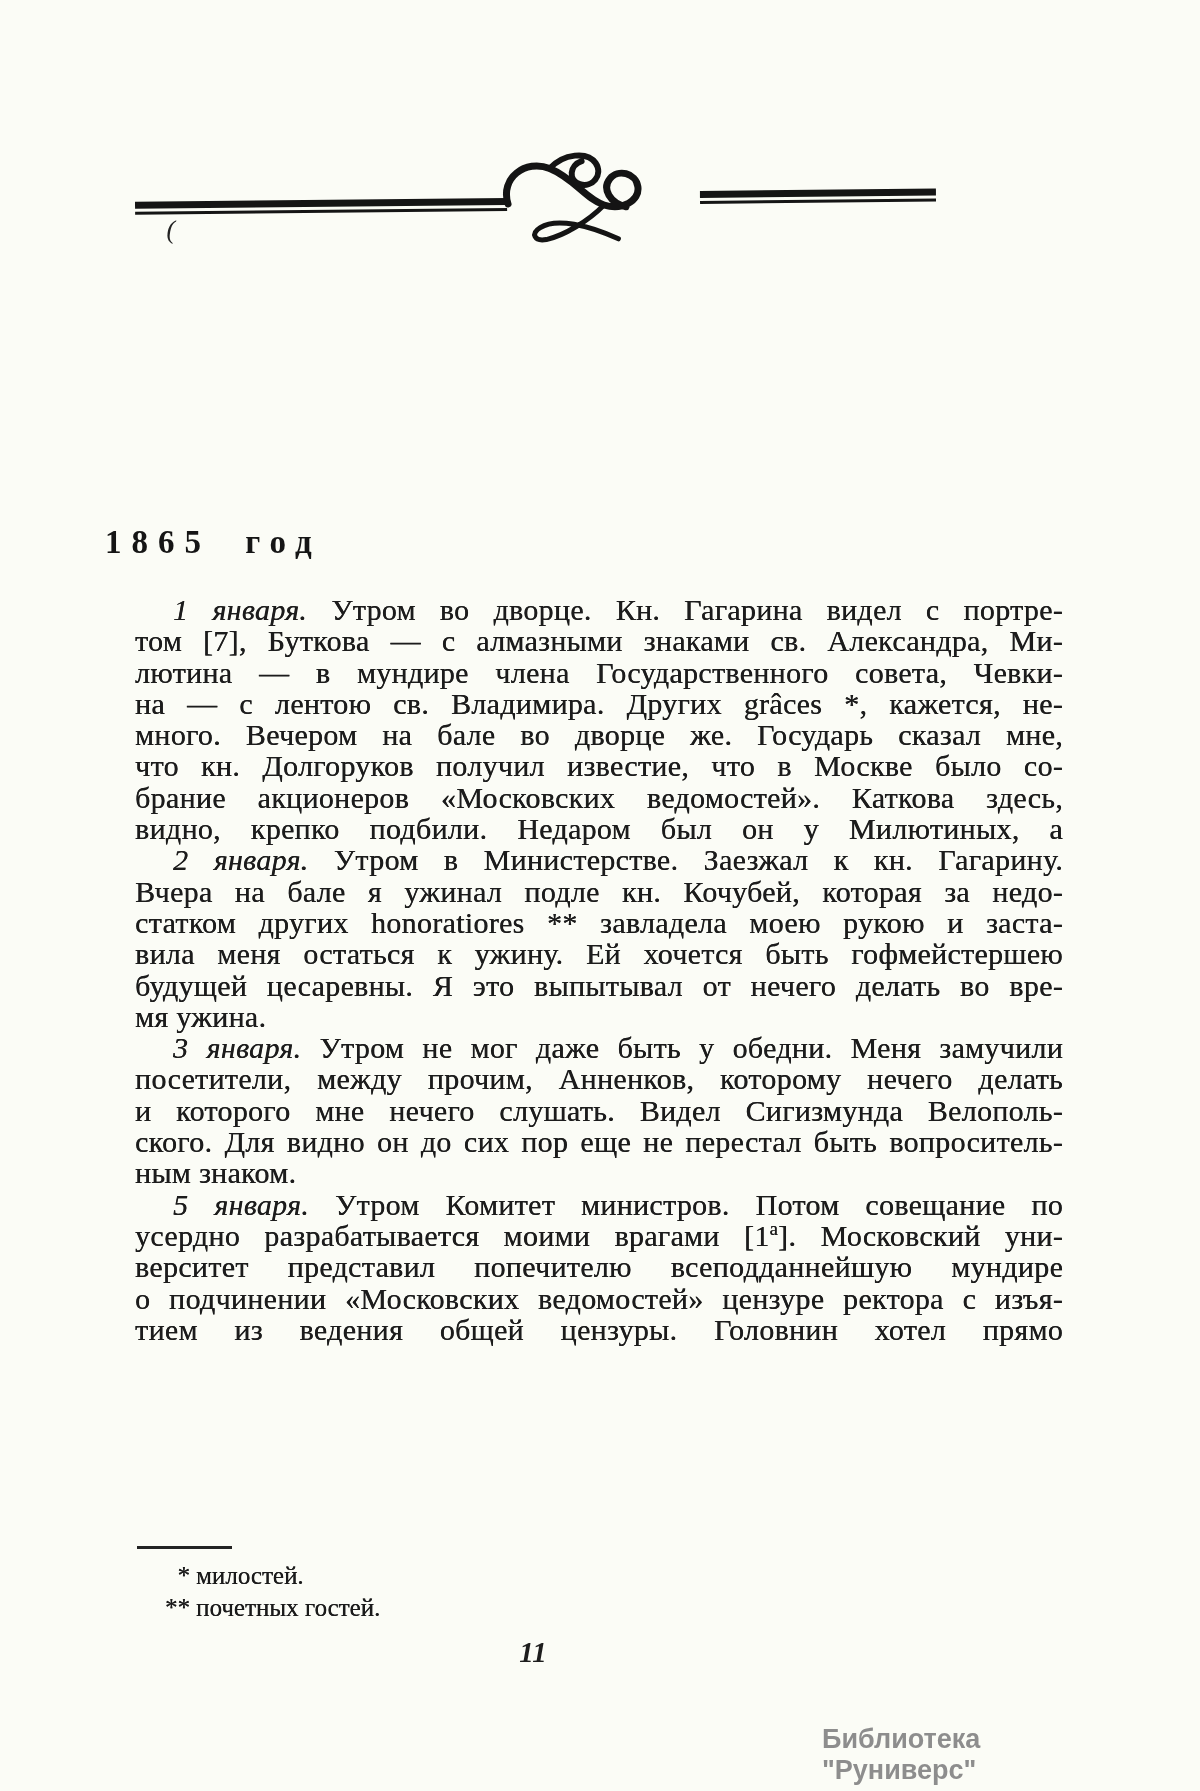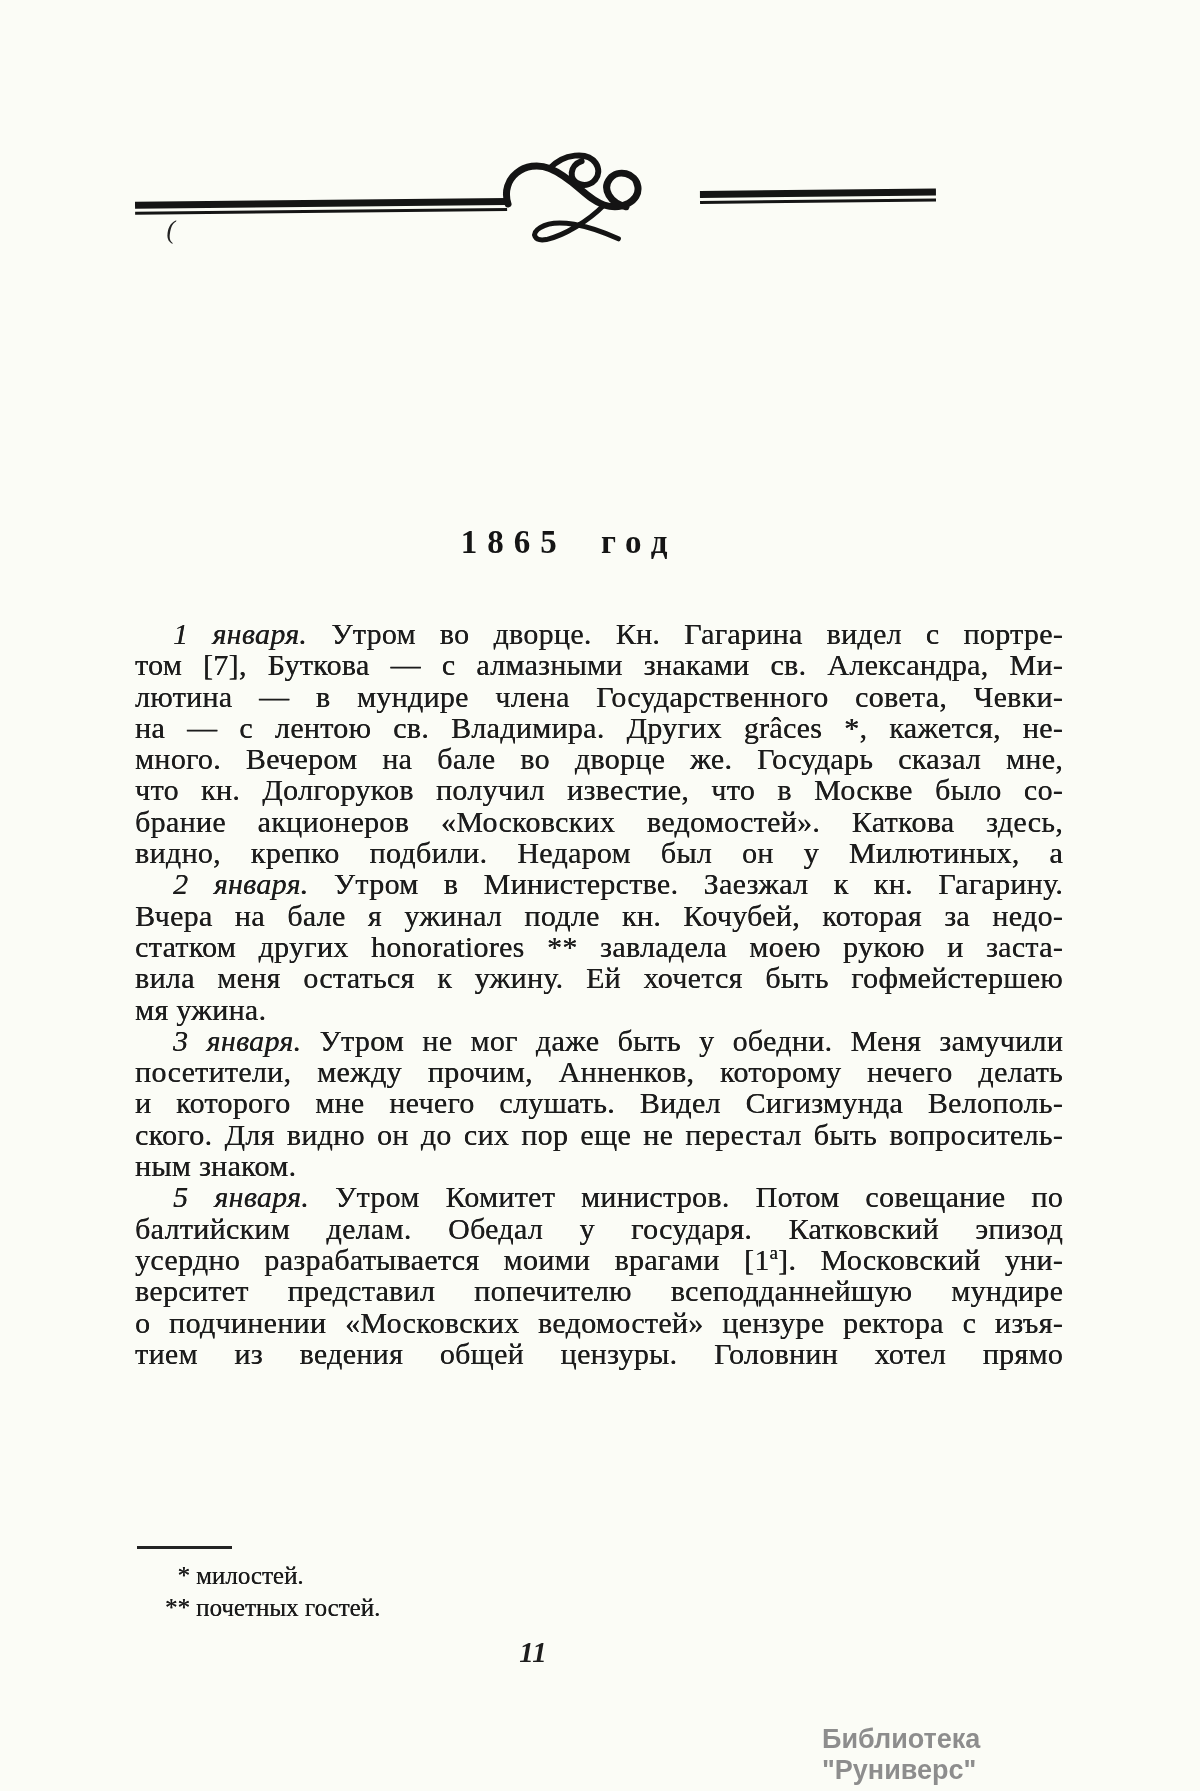--- a/index.html
+++ b/index.html
@@ -22,29 +22,29 @@
   .rule-left{left:135px;top:52px;width:372px;}
   .rule-right{left:700px;top:47px;width:236px;}
   .knot{position:absolute;left:478px;top:0px;width:200px;height:100px;}
   .stray-mark{
     position:absolute;left:166px;top:66px;
     font-style:italic;font-size:26px;color:#222;
   }
   
   .title{
     position:absolute;left:135px;top:524px;width:928px;
-    text-align:center;
+    text-align:left;
     font-size:33px;font-weight:bold;
     letter-spacing:10px;word-spacing:16px;
     transform:translateX(-30px);
     color:#151515;
   }
   
   .text-block{
-    position:absolute;left:135px;top:618px;width:928px;
+    position:absolute;left:135px;top:594px;width:928px;
     font-size:30px;line-height:31.3px;
     letter-spacing:0.3px;
     color:#1c1c1c;
     text-shadow:0.3px 0 0 currentColor;
   }
   .line{text-align:justify;text-align-last:justify;white-space:normal;}
   .line.nojust{text-align-last:left;}
   .line.first{text-indent:38px;}
   .it{font-style:italic;}
   sup{font-size:0.62em;vertical-align:super;line-height:0;}
@@ -106,32 +106,32 @@
       <div class="line"><span>много. Вечером на бале во дворце же. Государь сказал мне,</span></div>
       <div class="line"><span>что кн. Долгоруков получил известие, что в Москве было со-</span></div>
       <div class="line"><span>брание акционеров «Московских ведомостей». Каткова здесь,</span></div>
       <div class="line"><span>видно, крепко подбили. Недаром был он у Милютиных, а</span></div>
     </div>
     <div>
       <div class="line first"><span class="it">2 января.</span><span> Утром в Министерстве. Заезжал к кн. Гагарину.</span></div>
       <div class="line"><span>Вчера на бале я ужинал подле кн. Кочубей, которая за недо-</span></div>
       <div class="line"><span>статком других honoratiores ** завладела моею рукою и заста-</span></div>
       <div class="line"><span>вила меня остаться к ужину. Ей хочется быть гофмейстершею</span></div>
+      <div class="line"><span>будущей цесаревны. Я это выпытывал от нечего делать во вре-</span></div>
       <div class="line nojust"><span>мя ужина.</span></div>
     </div>
     <div>
       <div class="line first"><span class="it">3 января.</span><span> Утром не мог даже быть у обедни. Меня замучили</span></div>
       <div class="line"><span>посетители, между прочим, Анненков, которому нечего делать</span></div>
       <div class="line"><span>и которого мне нечего слушать. Видел Сигизмунда Велополь-</span></div>
       <div class="line"><span>ского. Для видно он до сих пор еще не перестал быть вопроситель-</span></div>
       <div class="line nojust"><span>ным знаком.</span></div>
     </div>
     <div>
       <div class="line first"><span class="it">5 января.</span><span> Утром Комитет министров. Потом совещание по</span></div>
-      <div class="line"><span>балтийским делам. Обедал у государя. Катковский эпизод</span></div>
       <div class="line"><span>усердно разрабатывается моими врагами [1</span><sup>а</sup><span>]. Московский уни-</span></div>
       <div class="line"><span>верситет представил попечителю всеподданнейшую мундире</span></div>
       <div class="line"><span>о подчинении «Московских ведомостей» цензуре ректора с изъя-</span></div>
       <div class="line"><span>тием из ведения общей цензуры. Головнин хотел прямо</span></div>
     </div>
   </div>
 
 <div class="fn-rule"></div>
 <div class="footnotes">
   <div class="fn-row">

